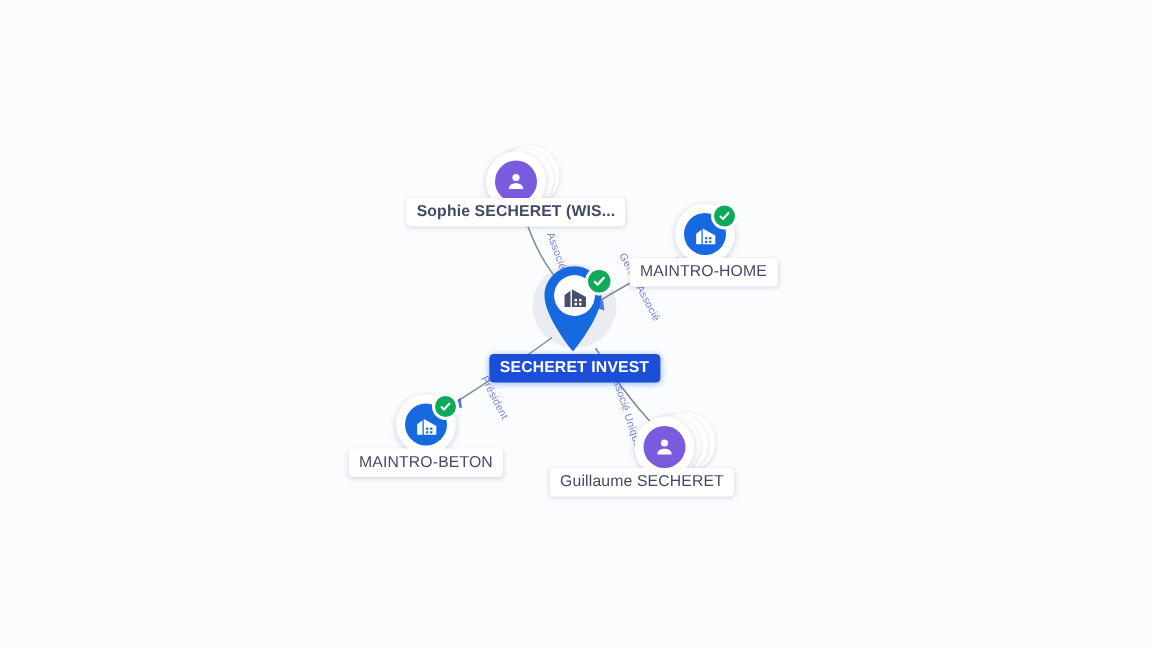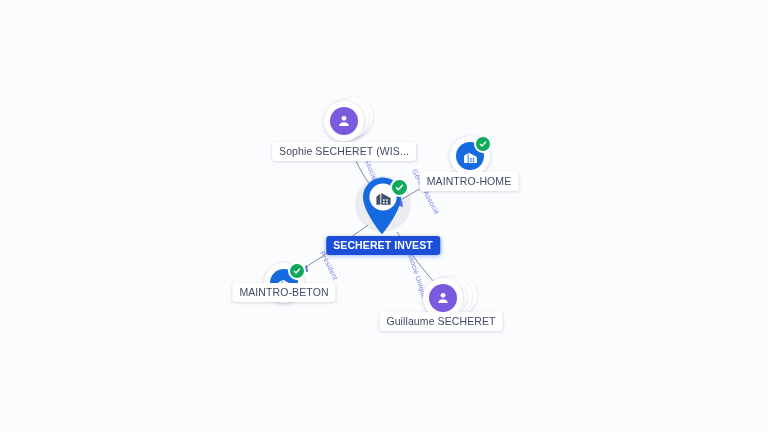--- a/index.html
+++ b/index.html
@@ -117,21 +117,21 @@
       <div class="circle-chip">
         <div class="circle-inner inner-purple">
           <svg width="16" height="16" viewBox="0 0 24 24" fill="#ffffff">
             <circle cx="12" cy="8" r="3.6"></circle>
             <path d="M4.8 19.5c0-3.7 3.2-5.8 7.2-5.8s7.2 2.1 7.2 5.8z"></path>
           </svg>
         </div>
       </div>
     </div>
   </div>
-  <div class="node-label" style="left:344px;top:142px;">Sophie SECHERET (WIS...</div>
+  <div class="node-label" style="left:344px;top:132px;font-weight:bold;">Sophie SECHERET (WIS...</div>
 
   <div class="node" style="left:470px;top:156px;">
     <div class="node-shape">
       <div class="circle-chip">
         <div class="circle-inner inner-blue">
           <svg width="17" height="17" viewBox="0 0 24 24" fill="#ffffff">
             <path d="M3 21V11l5-3.6V21H3z"></path>
             <path d="M9.2 21V6.2L21 12.6V21H9.2z"></path>
             <rect x="11.4" y="14.2" width="2.1" height="2.1" fill="#1769e0"></rect>
             <rect x="15.2" y="14.2" width="2.1" height="2.1" fill="#1769e0"></rect>
@@ -191,32 +191,32 @@
           </svg>
         </div>
         <div class="badge-check">
           <svg width="8" height="8" viewBox="0 0 24 24" fill="none" stroke="#ffffff" stroke-width="4" stroke-linecap="round" stroke-linejoin="round">
             <polyline points="4,13 9,18 20,6"></polyline>
           </svg>
         </div>
       </div>
     </div>
   </div>
-  <div class="node-label" style="left:284px;top:283px;">MAINTRO-BETON</div>
+  <div class="node-label" style="left:284px;top:299px;">MAINTRO-BETON</div>
 
   <div class="node" style="left:443px;top:298px;">
     <div class="node-shape">
       <div class="stack" style="width:40px;height:40px;left:14px;top:-3px;"></div>
       <div class="stack" style="width:40px;height:40px;left:9px;top:-2px;"></div>
       <div class="stack" style="width:40px;height:40px;left:4px;top:-1px;"></div>
       <div class="circle-chip">
         <div class="circle-inner inner-purple">
           <svg width="16" height="16" viewBox="0 0 24 24" fill="#ffffff">
             <circle cx="12" cy="8" r="3.6"></circle>
             <path d="M4.8 19.5c0-3.7 3.2-5.8 7.2-5.8s7.2 2.1 7.2 5.8z"></path>
           </svg>
         </div>
       </div>
     </div>
   </div>
-  <div class="node-label" style="left:441px;top:312px;">Guillaume SECHERET</div>
+  <div class="node-label" style="left:428px;top:312px;">Guillaume SECHERET</div>
 
 </div>
 
 </body></html>

